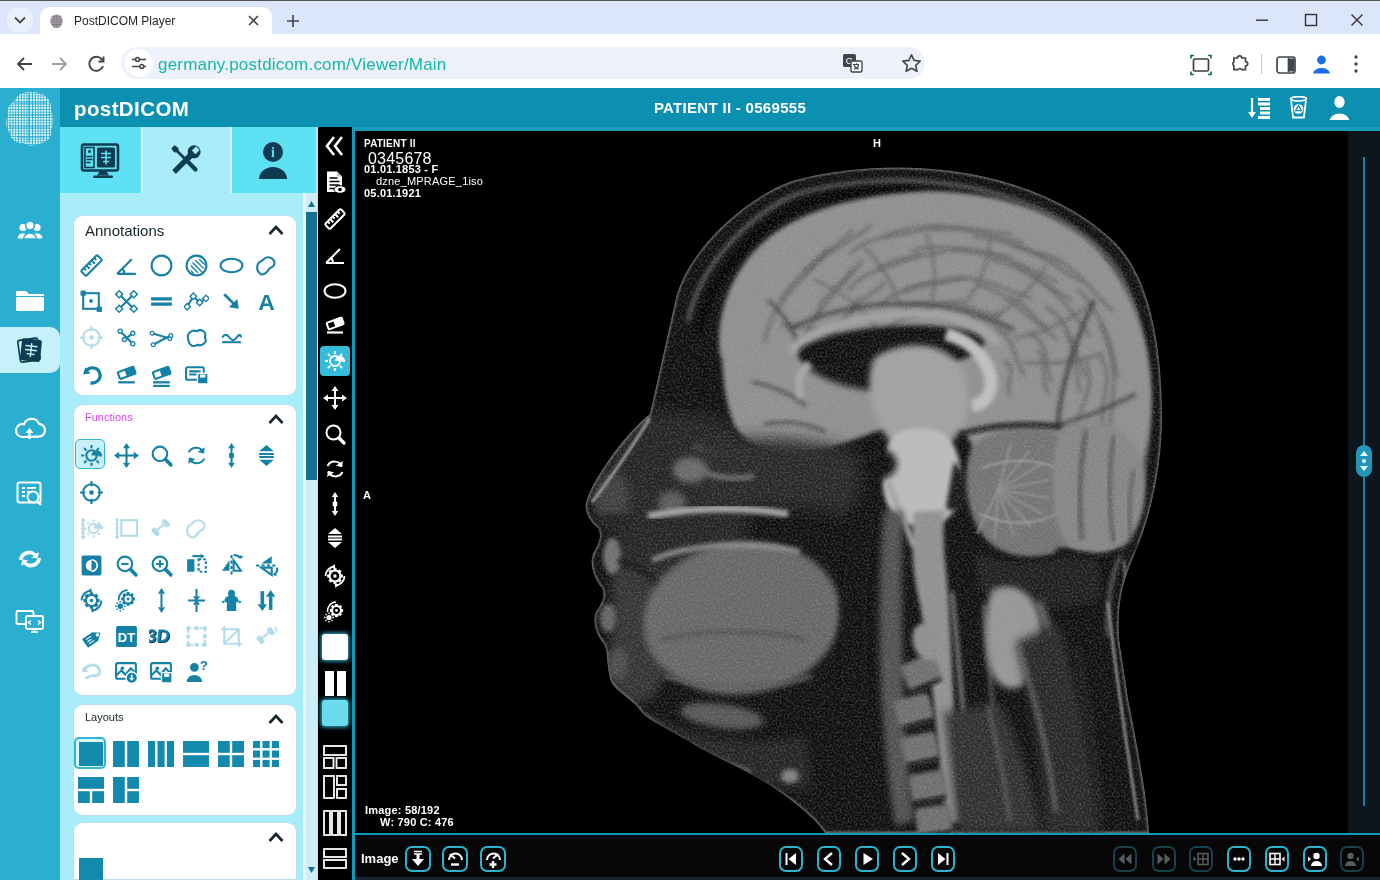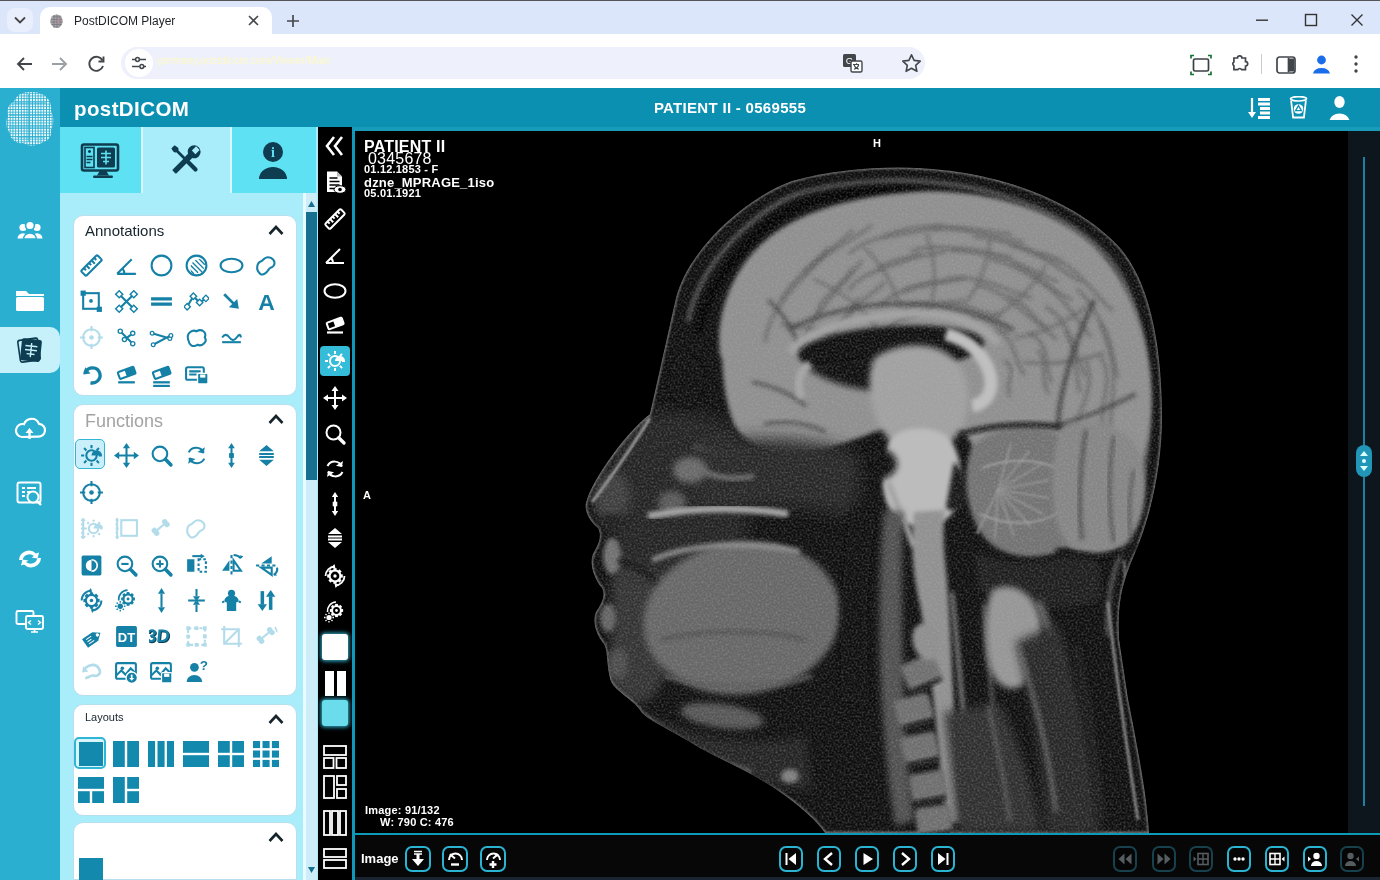--- a/index.html
+++ b/index.html
@@ -44,21 +44,21 @@
     <path d="M16.5 6.5 A7 7 0 1 0 17 12" stroke="#41464b" stroke-width="1.9" fill="none"></path>
     <path d="M17.5 2.5 v5 h-5" fill="none" stroke="#41464b" stroke-width="1.9"></path>
   </svg>
 <div class="abs" style="left:121px;top:47px;width:804px;height:32px;background:#eef1fb;border-radius:16px"></div>
 <div class="abs" style="left:125px;top:49px;width:28px;height:28px;background:#fff;border-radius:50%"></div>
 <svg style="position:absolute;left:131px;top:56px" width="16" height="14" viewBox="0 0 16 14">
     <path d="M1 3.5h3.5M8.5 3.5H15M1 10.5h7.5M13 10.5h2" stroke="#41464b" stroke-width="1.7"></path>
     <circle cx="6.5" cy="3.5" r="1.9" fill="none" stroke="#41464b" stroke-width="1.5"></circle>
     <circle cx="10.8" cy="10.5" r="1.9" fill="none" stroke="#41464b" stroke-width="1.5"></circle>
   </svg>
-<div class="txt" style="left:158px;top:55px;font-size:10px;color:#fef9c3;letter-spacing:.2px">germany.postdicom.com/Viewer/Main</div>
+<div class="txt" style="left:158px;top:55px;font-size:17px;color:#14b8a6;letter-spacing:.2px">germany.postdicom.com/Viewer/Main</div>
 <svg style="position:absolute;left:842px;top:53px" width="21" height="21" viewBox="0 0 21 21">
     <rect x="1" y="1" width="13" height="13" rx="1.5" fill="#41464b"></rect>
     <text x="7.5" y="11" font-size="9.5" fill="#fff" text-anchor="middle" font-family="Liberation Sans">G</text>
     <rect x="9" y="8" width="11" height="11" rx="1.5" fill="#fff" stroke="#41464b" stroke-width="1.4"></rect>
     <path d="M11 11.5h6M14.5 10.2v1.3M12 11.5c.6 2.4 2.6 4 4.8 4.7M16.8 11.5c-.6 2.4-2.6 4-4.8 4.7" stroke="#41464b" stroke-width="1.1" fill="none"></path>
   </svg>
 <svg style="position:absolute;left:901px;top:53px" width="21" height="21" viewBox="0 0 21 21">
     <path d="M10.5 1.8l2.6 5.6 6.1.7-4.5 4.2 1.2 6-5.4-3-5.4 3 1.2-6L1.8 8.1l6.1-.7Z" fill="none" stroke="#41464b" stroke-width="1.6" stroke-linejoin="round"></path>
   </svg>
 <svg style="position:absolute;left:1190px;top:54px" width="22" height="22" viewBox="0 0 22 22">
@@ -188,21 +188,21 @@
     <circle cx="20" cy="11" r="10" fill="#0e3c50"></circle>
     <text x="20" y="16" font-size="14" font-weight="bold" fill="#5ee1f2" text-anchor="middle" font-family="Liberation Serif">i</text>
     <path d="M6 38 a14 12 0 0 1 28 0Z" fill="#0e3c50"></path>
   </svg>
 <div class="abs" style="left:73px;top:215px;width:224px;height:181px;background:#fff;border:1px solid #b7dff0;border-radius:10px;box-sizing:border-box"></div>
 <div class="txt" style="left:85px;top:222px;font-size:15px;color:#16242c">Annotations</div>
 <svg style="position:absolute;left:268px;top:224px" width="16" height="12" viewBox="0 0 16 12">
     <path d="M1.5 10 L8 3 L14.5 10" stroke="#16242c" stroke-width="2.6" fill="none"></path>
   </svg>
 <div class="abs" style="left:73px;top:404px;width:224px;height:292px;background:#fff;border:1px solid #b7dff0;border-radius:10px;box-sizing:border-box"></div>
-<div class="txt" style="left:85px;top:411px;font-size:18px;color:#a3a3a3">Functions</div>
+<div class="txt" style="left:85px;top:411px;font-size:11px;color:#d946ef">Functions</div>
 <svg style="position:absolute;left:268px;top:413px" width="16" height="12" viewBox="0 0 16 12">
     <path d="M1.5 10 L8 3 L14.5 10" stroke="#16242c" stroke-width="2.6" fill="none"></path>
   </svg>
 <div class="abs" style="left:73px;top:704px;width:224px;height:112px;background:#fff;border:1px solid #b7dff0;border-radius:10px;box-sizing:border-box"></div>
 <div class="txt" style="left:85px;top:711px;font-size:11px;color:#16242c">Layouts</div>
 <svg style="position:absolute;left:268px;top:713px" width="16" height="12" viewBox="0 0 16 12">
     <path d="M1.5 10 L8 3 L14.5 10" stroke="#16242c" stroke-width="2.6" fill="none"></path>
   </svg>
 <div class="abs" style="left:73px;top:822px;width:224px;height:58px;background:#fff;border:1px solid #b7dff0;border-radius:10px 10px 0 0;box-sizing:border-box"></div>
 <div class="txt" style="left:85px;top:829px;font-size:15px;color:#ffffff">MPR</div>
@@ -883,28 +883,28 @@
       <path d="M 1124,560 C 1130,640 1140,730 1148,800" stroke="#5f5f5f" stroke-width="3" fill="none" filter="url(#b1)"></path>
       <path d="M 1108,602 C 1114,662 1126,742 1138,820" stroke="#7f7f7f" stroke-width="3" fill="none" filter="url(#b1)"></path>
       <path d="M 636,710 C 668,736 712,760 752,772" stroke="#6f6f6f" stroke-width="3" fill="none" filter="url(#b2)"></path>
       <path d="M 630,716 C 660,744 700,768 740,780 C 724,800 686,802 660,790 C 638,778 626,746 630,716 Z" fill="#3c3c3c" filter="url(#b5)"></path>
       <ellipse cx="790" cy="776" rx="9" ry="7" fill="#7f7f7f" filter="url(#b2)"></ellipse>
       <rect x="580" y="150" width="600" height="683" filter="url(#grain)" opacity="0.3"></rect>
     </g>
   </svg>
 <div class="abs" style="left:1348px;top:127px;width:32px;height:706px;background:#0d151d"></div>
 <div class="abs" style="left:1348px;top:127px;width:32px;height:3.5px;background:#189cba"></div>
-<div class="txt" style="left:364px;top:138px;color:#fff;font-size:16px;font-weight:bold;letter-spacing:.2px">PATIENT II</div>
+<div class="txt" style="left:364px;top:138px;color:#fff;font-size:10px;font-weight:bold;letter-spacing:.2px">PATIENT II</div>
 <div class="txt" style="left:368px;top:150px;color:#fff;font-size:16px;font-weight:normal;letter-spacing:.2px">0345678</div>
-<div class="txt" style="left:364px;top:163px;color:#fff;font-size:11px;font-weight:bold;letter-spacing:.2px">01.12.1853 - F</div>
-<div class="txt" style="left:364px;top:175px;color:#fff;font-size:13px;font-weight:bold;letter-spacing:.2px">dzne_MPRAGE_1iso</div>
+<div class="txt" style="left:364px;top:163px;color:#fff;font-size:11px;font-weight:bold;letter-spacing:.2px">01.01.1853 - F</div>
+<div class="txt" style="left:376px;top:175px;color:#fff;font-size:11px;font-weight:normal;letter-spacing:.2px">dzne_MPRAGE_1iso</div>
 <div class="txt" style="left:364px;top:187px;color:#fff;font-size:11px;font-weight:bold;letter-spacing:.2px">05.01.1921</div>
 <div class="txt" style="left:873px;top:137px;color:#fff;font-size:11px;font-weight:bold;letter-spacing:.2px">H</div>
 <div class="txt" style="left:363px;top:489px;color:#fff;font-size:11px;font-weight:bold;letter-spacing:.2px">A</div>
-<div class="txt" style="left:365px;top:804px;color:#fff;font-size:11px;font-weight:bold;letter-spacing:.2px">Image: 91/132</div>
+<div class="txt" style="left:365px;top:804px;color:#fff;font-size:11px;font-weight:bold;letter-spacing:.2px">Image: 58/192</div>
 <div class="txt" style="left:380px;top:816px;color:#fff;font-size:11px;font-weight:bold;letter-spacing:.2px">W: 790 C: 476</div>
 <div class="abs" style="left:1363px;top:157px;width:2px;height:649px;background:#1d7fa3"></div>
 <div class="abs" style="left:1356px;top:445px;width:16px;height:32px;background:#2196b8;border-radius:8px"></div>
 <svg style="position:absolute;left:1358px;top:450px" width="12" height="22" viewBox="0 0 12 22">
     <path d="M6 1 L10 6 H2Z M6 21 L10 16 H2Z" fill="#dff"></path>
     <circle cx="6" cy="11" r="2" fill="#dff"></circle>
   </svg>
 <div class="abs" style="left:352px;top:833px;width:1028px;height:2.5px;background:#0d9ab8"></div>
 <div class="abs" style="left:355px;top:835px;width:1025px;height:42px;background:#070707"></div>
 <div class="abs" style="left:355px;top:877px;width:1025px;height:3px;background:#1b2531"></div>

